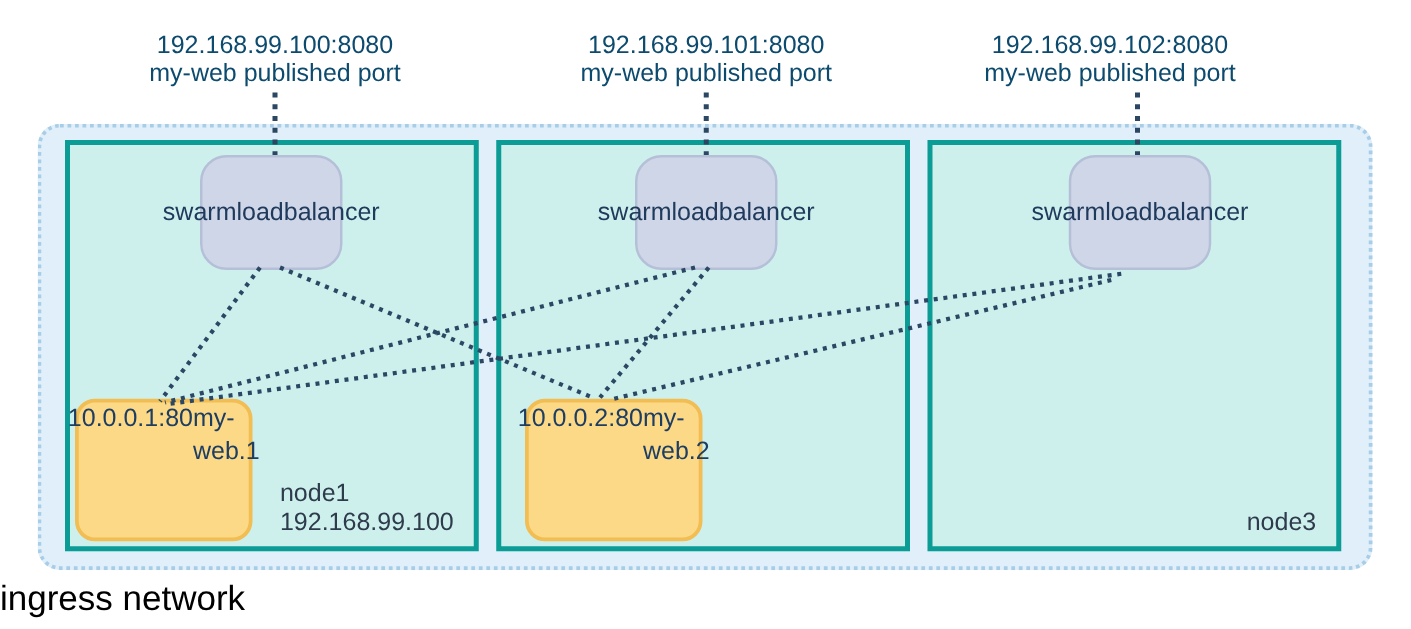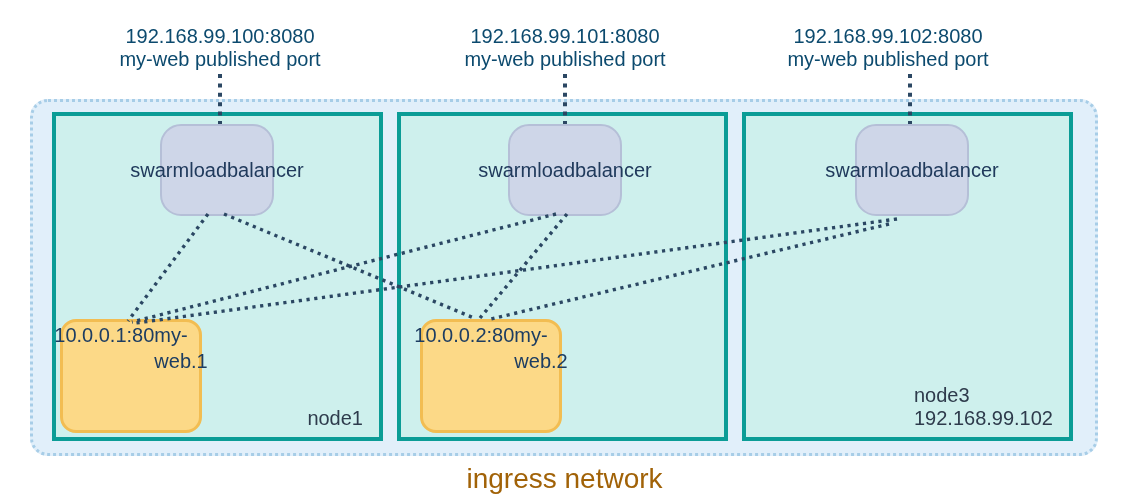--- a/index.html
+++ b/index.html
@@ -97,22 +97,22 @@
     color: #2e3b4c;
     font-size: 20px;
     line-height: 23px;
   }
 
   
   .caption {
     position: absolute;
     left: 0; top: 463px;
     width: 1129px;
-    text-align: center;
-    color: #a16207;
+    text-align: left;
+    color: #000000;
     font-size: 28px;
   }
 
   
   #edges-svg {
     position: absolute;
     left: 0; top: 0;
     width: 1129px; height: 503px;
     pointer-events: none;
     z-index: 5;
@@ -143,20 +143,21 @@
       <div class="l1">swarm</div>
       <div class="l2">load</div>
       <div class="l3">balancer</div>
     </div>
     <div class="task">
       <div>10.0.0.1:80</div>
       <div>my-web.1</div>
     </div>
     <div class="node-label">
       <div>node1</div>
+      <div>192.168.99.100</div>
     </div>
   </div>
 
   <div class="node n1">
     <div class="lb">
       <div class="l1">swarm</div>
       <div class="l2">load</div>
       <div class="l3">balancer</div>
     </div>
     <div class="task">
@@ -168,21 +169,20 @@
   </div>
 
   <div class="node n2">
     <div class="lb">
       <div class="l1">swarm</div>
       <div class="l2">load</div>
       <div class="l3">balancer</div>
     </div>
     <div class="node-label">
       <div>node3</div>
-      <div>192.168.99.102</div>
     </div>
   </div>
 
   <div class="caption">ingress network</div>
 
   <svg id="edges-svg" viewBox="0 0 1129 503" xmlns="http://www.w3.org/2000/svg">
       <line x1="208" y1="214" x2="128" y2="321" stroke="#2b4763" stroke-width="3.4" stroke-dasharray="3.2 4.6"></line>
       <line x1="224" y1="214" x2="474" y2="318" stroke="#2b4763" stroke-width="3.4" stroke-dasharray="3.2 4.6"></line>
       <line x1="556" y1="214" x2="132" y2="322" stroke="#2b4763" stroke-width="3.4" stroke-dasharray="3.2 4.6"></line>
       <line x1="567" y1="214" x2="480" y2="318" stroke="#2b4763" stroke-width="3.4" stroke-dasharray="3.2 4.6"></line>

